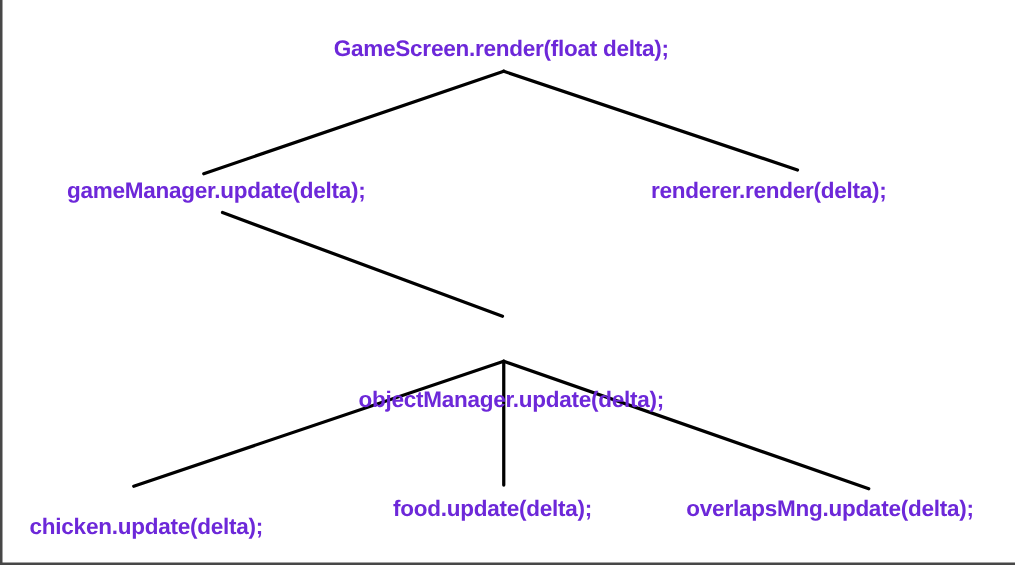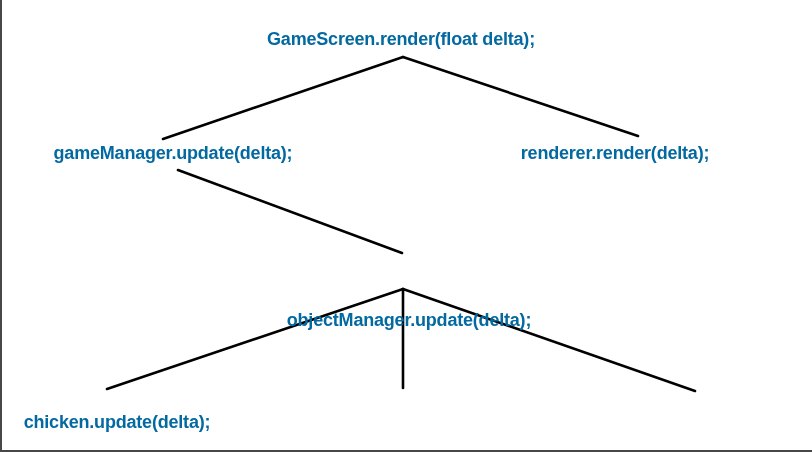--- a/index.html
+++ b/index.html
@@ -36,21 +36,21 @@
   .edges line {
     stroke: #000000;
     stroke-width: 2.6;
     stroke-linecap: round;
   }
   .node {
     position: absolute;
     transform: translate(-50%, -50%);
     font-size: 18px;
     font-weight: bold;
-    color: #0369a1;
+    color: #6d28d9;
     white-space: nowrap;
     letter-spacing: -0.2px;
   }
 </style>
 </head>
 <body>
 
 <div class="canvas">
 
   <svg class="edges" viewBox="0 0 812 452" xmlns="http://www.w3.org/2000/svg">
@@ -65,18 +65,20 @@
   <div class="node" style="left:401px; top:39px;">GameScreen.render(float delta);</div>
 
   <div class="node" style="left:173px; top:153px;">gameManager.update(delta);</div>
 
   <div class="node" style="left:615px; top:153px;text-align:right;">renderer.render(delta);</div>
 
   <div class="node" style="left:409px; top:272px;margin-top:48px;">objectManager.update(delta);</div>
 
   <div class="node" style="left:117px; top:407px;margin-top:15px;">chicken.update(delta);</div>
 
+  <div class="node" style="left:394px; top:407px;">food.update(delta);</div>
 
+  <div class="node" style="left:664px; top:407px;">overlapsMng.update(delta);</div>
 
   <div class="border-left"></div>
   <div class="border-bottom"></div>
 
 </div>
 
 </body></html>

